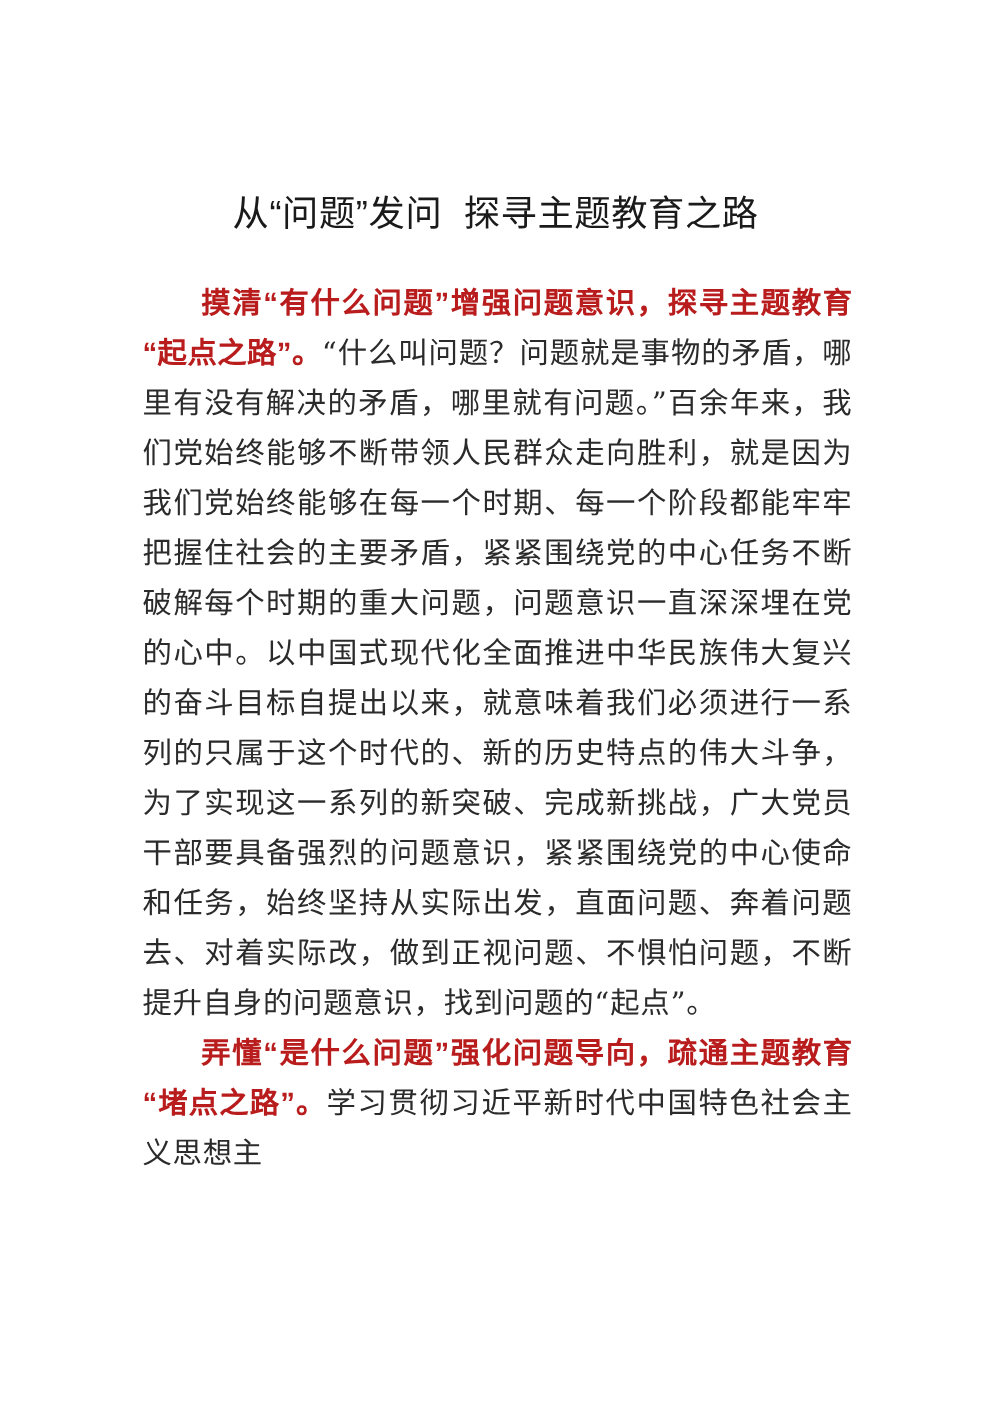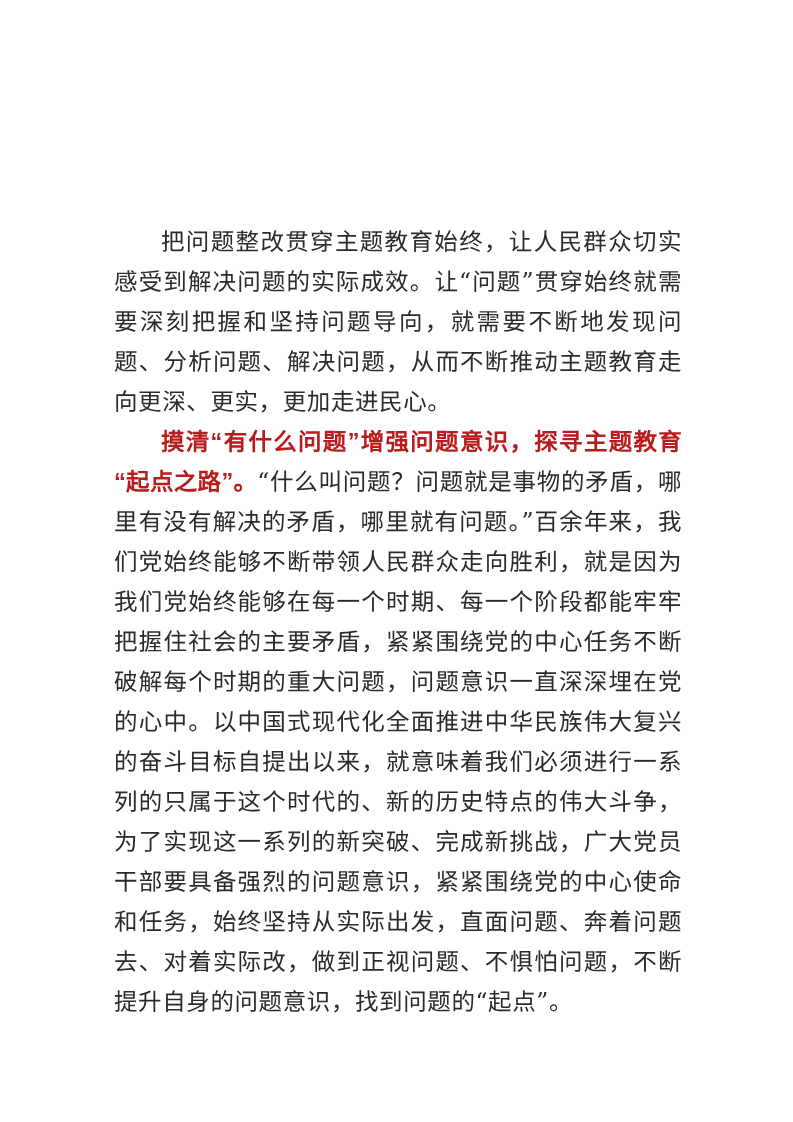--- a/index.html
+++ b/index.html
@@ -86,26 +86,24 @@
     width: 793px;
     height: 102px;
     background: #ffffff;
   }
 </style>
 </head>
 <body>
 
 <div class="page">
 
+  <h1 class="doc-title">从“问题”发问  探寻主题教育之路</h1>
 
   <div class="body-area">
 
-    <p class="para">
-      <span class="rest">把问题整改贯穿主题教育始终，让人民群众切实感受到解决问题的实际成效。让“问题”贯穿始终就需要深刻把握和坚持问题导向，就需要不断地发现问题、分析问题、解决问题，从而不断推动主题教育走向更深、更实，更加走进民心。</span>
-    </p>
 
     <p class="para">
       <span class="lead">摸清“有什么问题”增强问题意识，探寻主题教育“起点之路”。</span><span class="rest">“什么叫问题？问题就是事物的矛盾，哪里有没有解决的矛盾，哪里就有问题。”百余年来，我们党始终能够不断带领人民群众走向胜利，就是因为我们党始终能够在每一个时期、每一个阶段都能牢牢把握住社会的主要矛盾，紧紧围绕党的中心任务不断破解每个时期的重大问题，问题意识一直深深埋在党的心中。以中国式现代化全面推进中华民族伟大复兴的奋斗目标自提出以来，就意味着我们必须进行一系列的只属于这个时代的、新的历史特点的伟大斗争，为了实现这一系列的新突破、完成新挑战，广大党员干部要具备强烈的问题意识，紧紧围绕党的中心使命和任务，始终坚持从实际出发，直面问题、奔着问题去、对着实际改，做到正视问题、不惧怕问题，不断提升自身的问题意识，找到问题的“起点”。</span>
     </p>
 
     <p class="para">
       <span class="lead">弄懂“是什么问题”强化问题导向，疏通主题教育“堵点之路”。</span><span class="rest">学习贯彻习近平新时代中国特色社会主义思想主</span>
     </p>
 
   </div>

